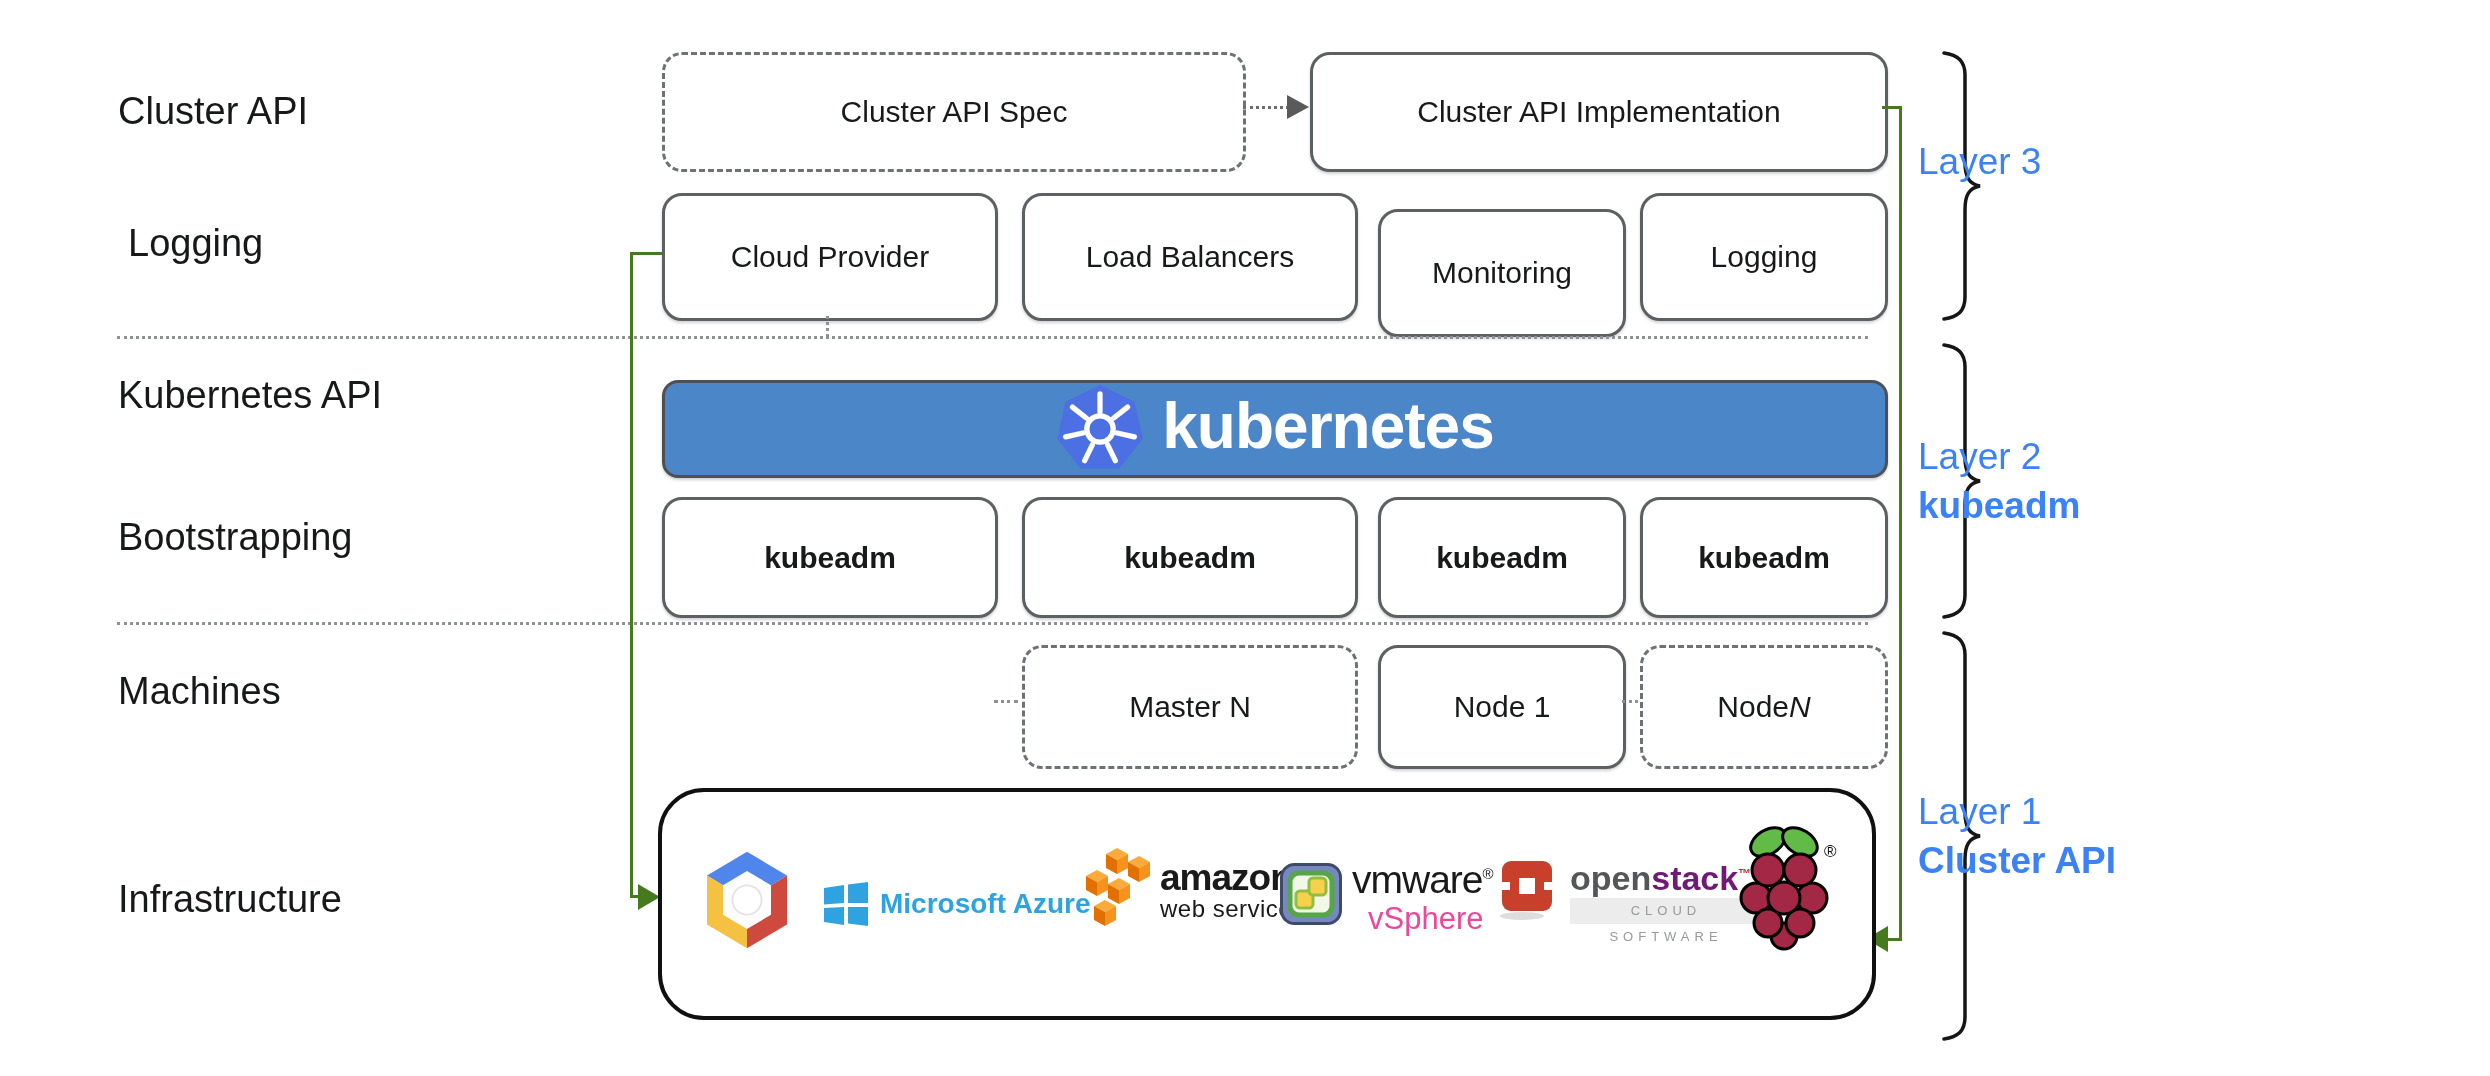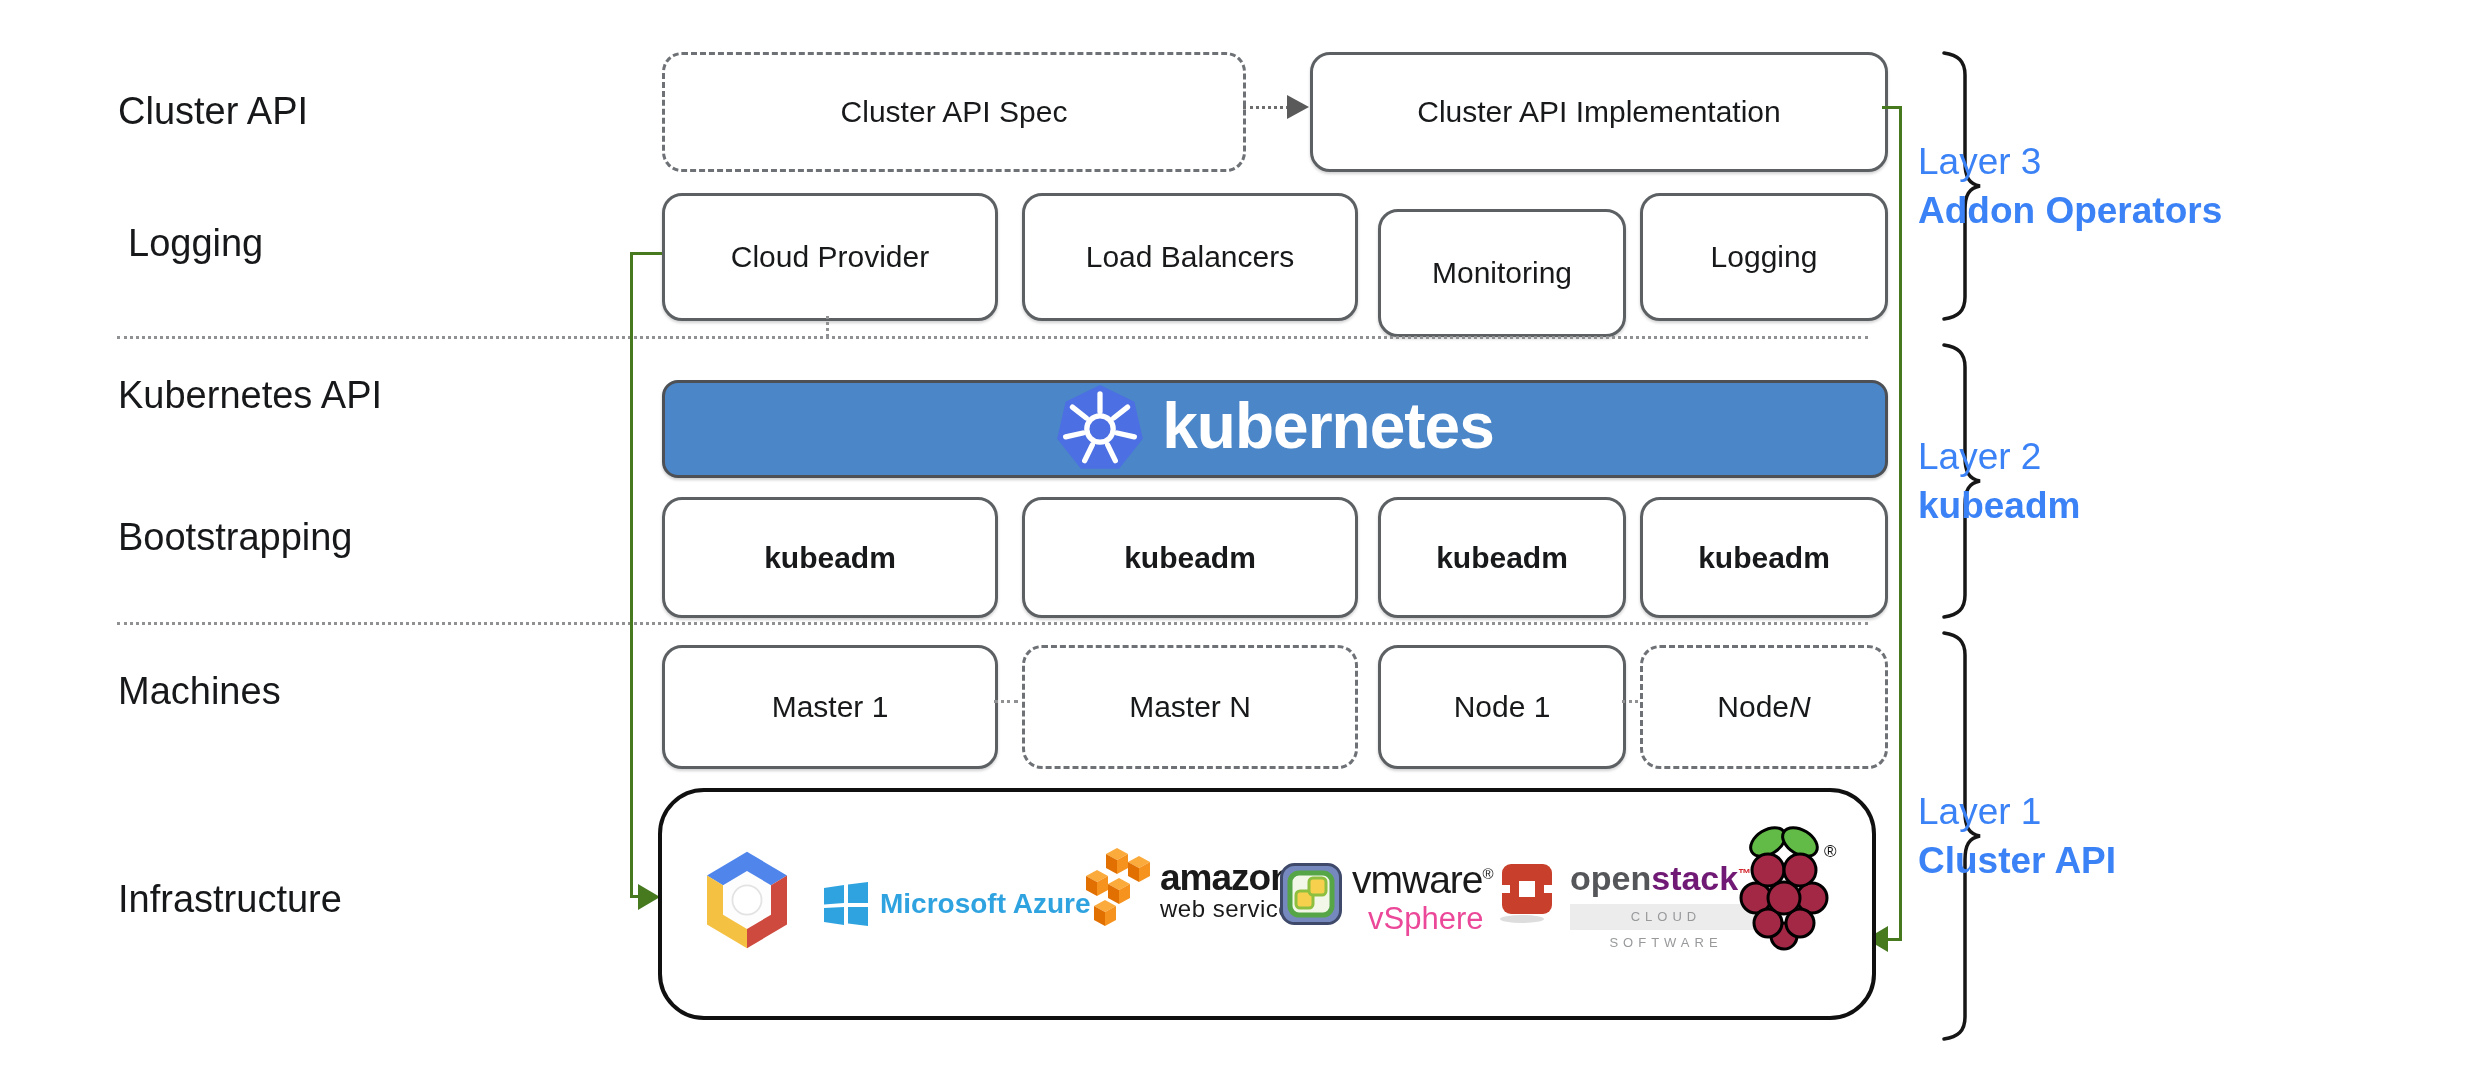--- a/index.html
+++ b/index.html
@@ -42,21 +42,21 @@
   .aws-text .t1{font-size:37px; font-weight:bold; line-height:36px; letter-spacing:-1px;}
   .aws-text .t2{font-size:24px; line-height:25px; letter-spacing:0.5px;}
   .vm-text{margin-left:10px; color:#1a1a1a;}
   .vm-text .t1{font-size:39px; font-weight:normal; line-height:44px; letter-spacing:-1px;}
   .vm-text .t2{font-size:31px; line-height:34px; color:#ec4899;margin-left:16px;}
   .reg{font-size:15px; vertical-align:super;}
   .os-text{margin-left:14px;}
   .os-text .t1{font-size:34px; font-weight:bold; line-height:36px; white-space:nowrap;}
   .os-open{color:#55565A;} .os-stack{color:#701a75;}
   .tm{font-size:13px; color:#D2232A; vertical-align:super;}
-  .os-bar{margin-top:8px; width:192px; height:26px; background:#ECECEC; text-align:center;
+  .os-bar{margin-top:2px; width:192px; height:26px; background:#ECECEC; text-align:center;
           font-size:13px; color:#97999B; letter-spacing:5px; line-height:26px;}
   .rpi-reg{position:absolute; left:1824px; top:842px; font-size:17px; color:#101010;}
 </style>
 </head>
 <body>
 
 <div id="canvas">
 
   <div class="left-label" style="left:118px; top:90px">Cluster API</div>
   <div class="left-label" style="left:128px; top:222px">Logging</div>
@@ -95,24 +95,20 @@
       </g>
     </svg>
     <span class="wordmark">kubernetes</span>
   </div>
 
   <div class="box bold" style="left:662px;  top:497px; width:330px; height:115px">kubeadm</div>
   <div class="box bold" style="left:1022px; top:497px; width:330px; height:115px">kubeadm</div>
   <div class="box bold" style="left:1378px; top:497px; width:242px; height:115px">kubeadm</div>
   <div class="box bold" style="left:1640px; top:497px; width:242px; height:115px">kubeadm</div>
 
-  <div class="box" style="left:662px; top:645px; width:330px; height:118px">
-    <span>Master 1</span>
-      <span class="it"></span>
-  </div>
   <div class="dotline" style="left:994px; top:700px; width:24px"></div>
   <div class="box dashed" style="left:1022px; top:645px; width:330px; height:118px">
     <span>Master N</span>
       <span class="it"></span>
   </div>
   <div class="box" style="left:1378px; top:645px; width:242px; height:118px">
     <span>Node 1</span>
       <span class="it"></span>
   </div>
   <div class="dotline" style="left:1622px; top:700px; width:16px"></div>
@@ -245,21 +241,20 @@
   </svg>
   <svg class="bracket" style="top:342px" width="46" height="278" viewBox="0 0 46 278">
     <path d="M 6 3 C 20 5 27 11 27 25 L 27 115 C 27 130 31 137 42 139 C 31 141 27 148 27 163 L 27 253 C 27 267 20 273 6 275" fill="none" stroke="#161616" stroke-width="3.5" stroke-linecap="round"></path>
   </svg>
   <svg class="bracket" style="top:630px" width="46" height="412" viewBox="0 0 46 412">
     <path d="M 6 3 C 20 5 27 11 27 25 L 27 182 C 27 197 31 204 42 206 C 31 208 27 215 27 230 L 27 387 C 27 401 20 407 6 409" fill="none" stroke="#161616" stroke-width="3.5" stroke-linecap="round"></path>
   </svg>
 
   <div class="layer-label" style="top:137px">
     <div class="l1">Layer 3</div>
-    <div class="l2">Addon Operators</div>
   </div>
   <div class="layer-label" style="top:432px">
     <div class="l1">Layer 2</div>
     <div class="l2">kubeadm</div>
   </div>
   <div class="layer-label" style="top:787px">
     <div class="l1">Layer 1</div>
     <div class="l2">Cluster API</div>
   </div>
 

